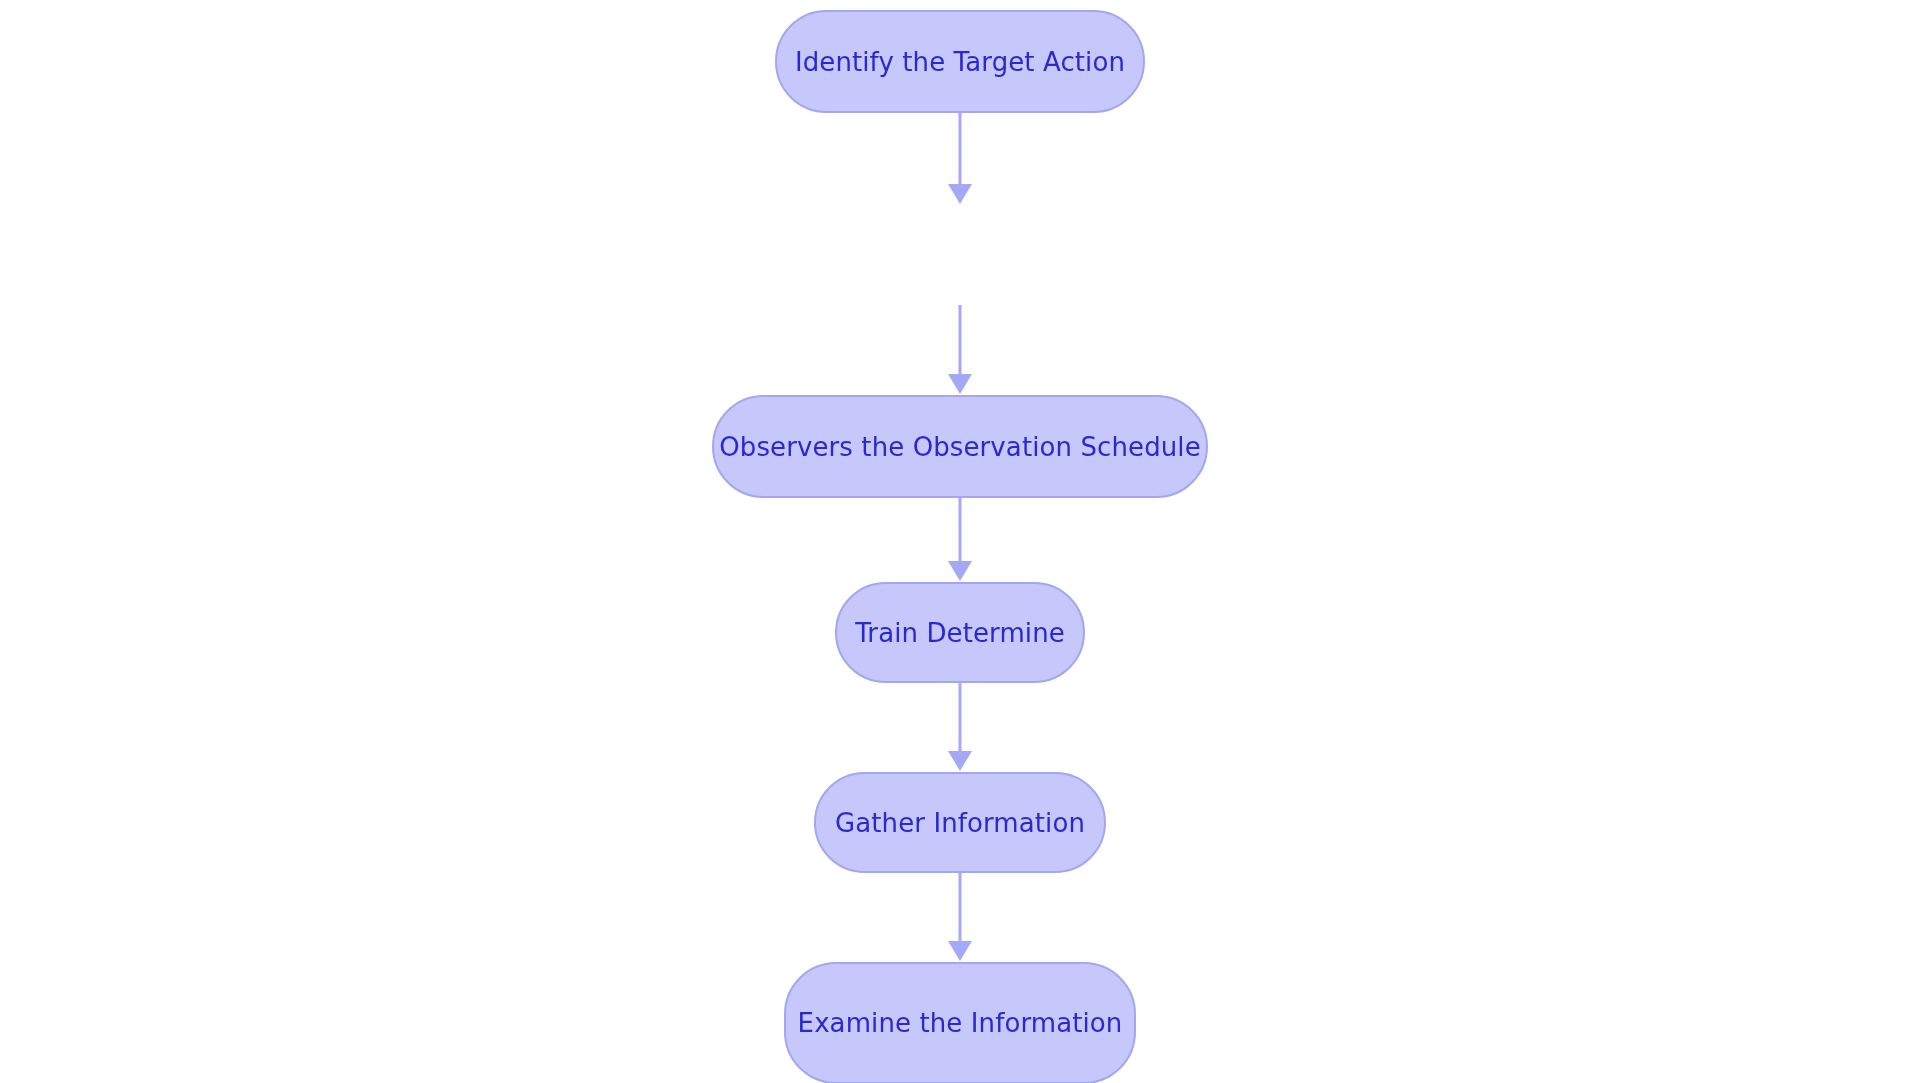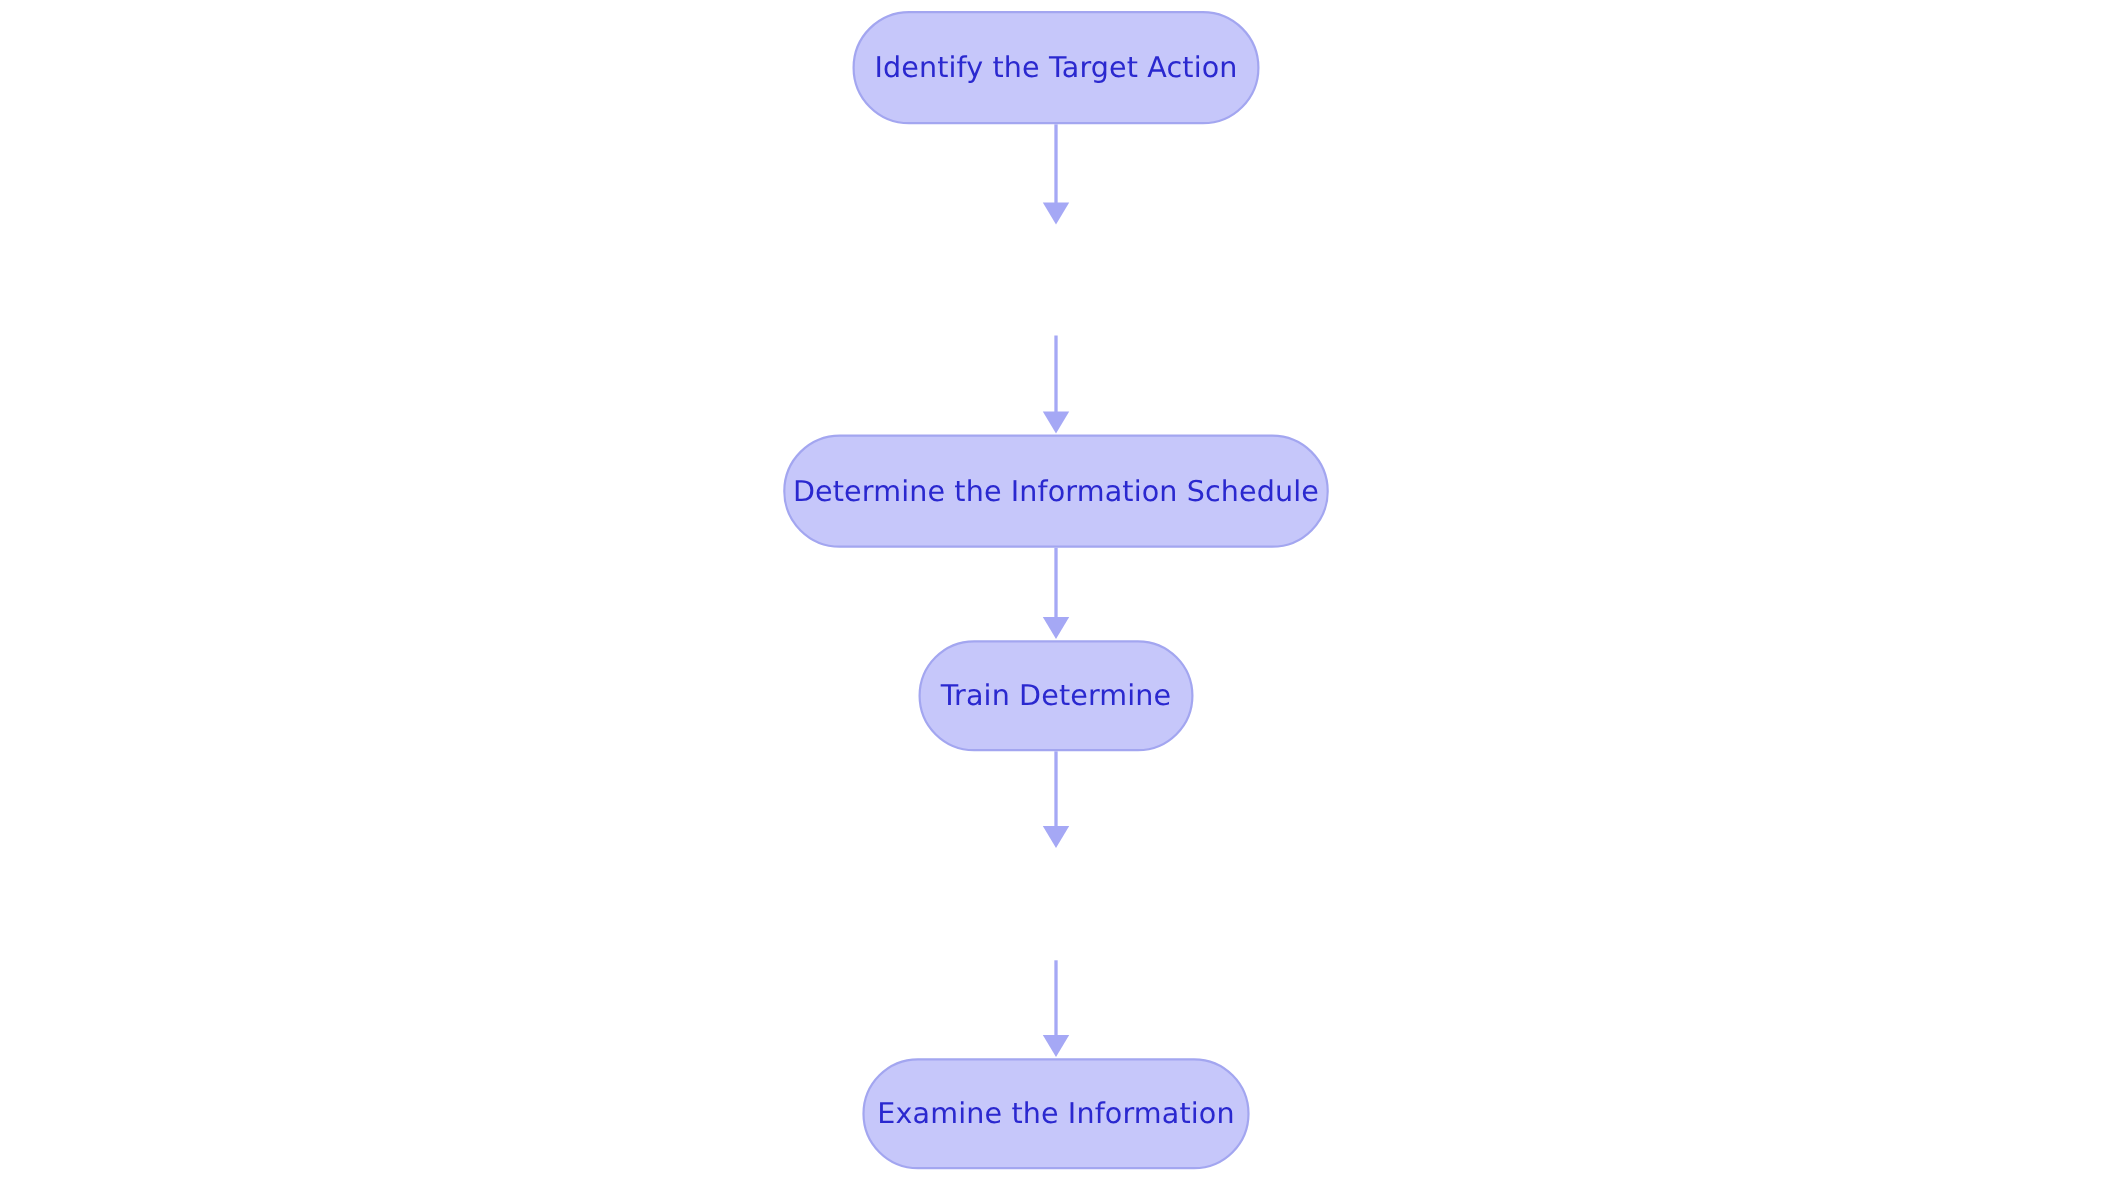--- a/index.html
+++ b/index.html
@@ -67,21 +67,21 @@
     text-align: left;
     user-select: none;
   }
 
   
   #node-0 { left: 960px; top: 10px;  width: 370px; height: 103px; }
   #node-1 { left: 960px; top: 205px; width: 476px; height: 100px; }
   #node-2 { left: 960px; top: 395px; width: 496px; height: 103px; }
   #node-3 { left: 960px; top: 582px; width: 250px; height: 101px; }
   #node-4 { left: 960px; top: 772px; width: 292px; height: 101px; }
-  #node-5 { left: 960px; top: 962px; width: 352px; height: 101px; }
+  #node-5 { left: 960px; top: 962px; width: 352px; height: 122px; }
 </style>
 </head>
 <body>
 
 <div id="flow-root">
 
   <svg id="connector-layer" viewBox="0 0 1920 1083" width="1920" height="1083" xmlns="http://www.w3.org/2000/svg">
 
     <g>
       <line x1="960" y1="113" x2="960" y2="185" stroke="#a5a8f5" stroke-width="3"></line>
@@ -110,26 +110,29 @@
   </svg>
 
   <div id="node-layer">
 
     <div class="flow-node" id="node-0">
       <span class="node-label">Identify the Target Action</span>
     </div>
 
 
     <div class="flow-node" id="node-2">
-      <span class="node-label">Determine the Information Schedule</span>
+      <span class="node-label">Observers the Observation Schedule</span>
     </div>
 
     <div class="flow-node" id="node-3">
       <span class="node-label">Train Determine</span>
     </div>
 
+    <div class="flow-node" id="node-4">
+      <span class="node-label">Gather Information</span>
+    </div>
 
     <div class="flow-node" id="node-5">
       <span class="node-label">Examine the Information</span>
     </div>
 
   </div>
 </div>
 
 </body></html>

